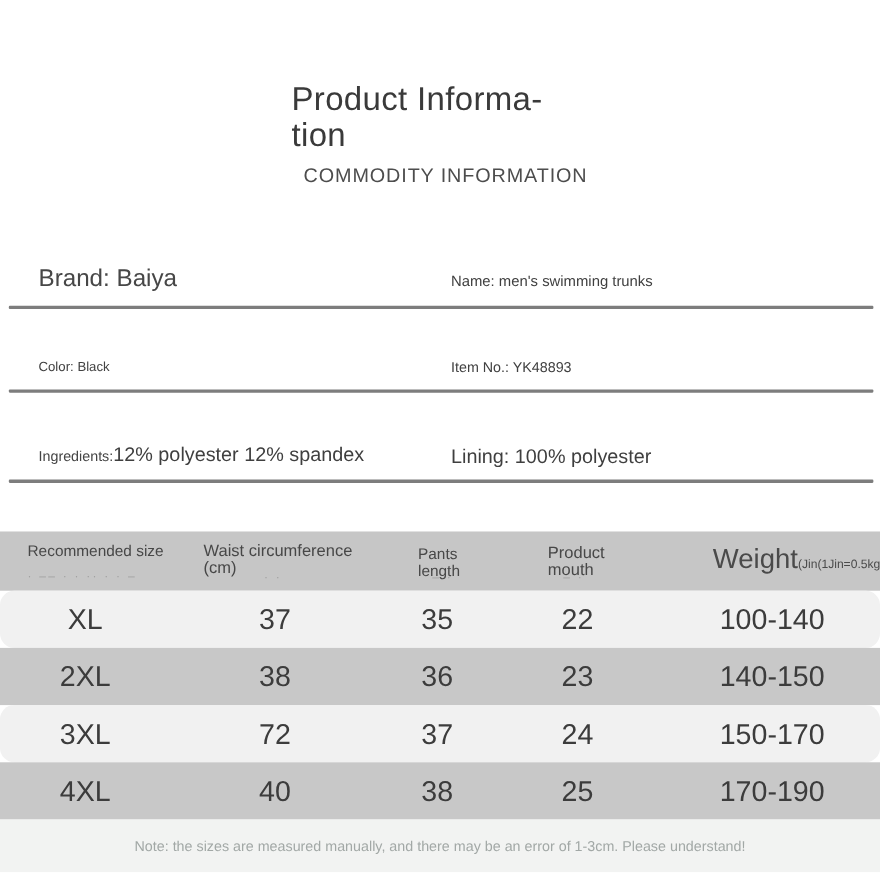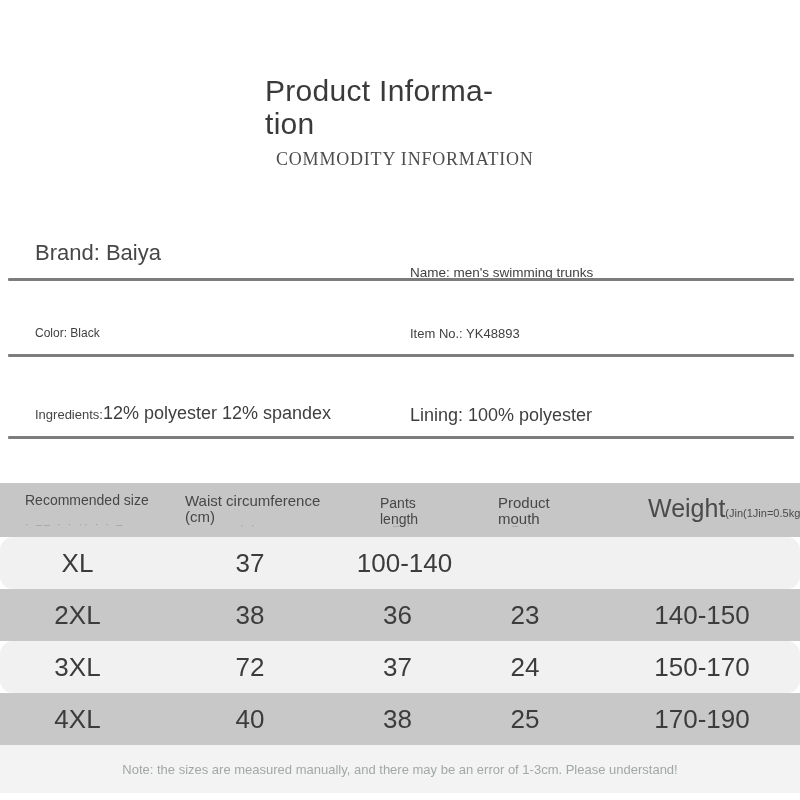--- a/index.html
+++ b/index.html
@@ -8,27 +8,27 @@
     font-family:"Liberation Sans", sans-serif;color:#3d3d3d;overflow:hidden;
   }
   
   .title{
     position:absolute;left:265px;top:74px;
     font-size:30px;line-height:33px;color:#3a3a3a;font-weight:400;
     letter-spacing:0.3px;
   }
   .subtitle{
     position:absolute;left:276px;top:149px;
-    font-size:18px;color:#4d4d4d;letter-spacing:0.8px;font-weight:400;font-family:Liberation Serif, serif;
+    font-size:18px;color:#4d4d4d;letter-spacing:0.8px;font-weight:400;
   }
   
   .info-left{position:absolute;left:35px;white-space:nowrap;}
   .info-right{position:absolute;left:410px;white-space:nowrap;}
   .brand{top:240px;font-size:22px;color:#474747;}
-  .name{top:265px;font-size:13.5px;color:#3f3f3f;}
+  .name{top:248px;font-size:13.5px;color:#3f3f3f;}
   .color{top:326px;font-size:12px;color:#414141;}
   .item-no{top:326px;font-size:13px;color:#414141;}
   .ingredients{top:403px;display:flex;align-items:baseline;}
   .ingredients .prefix{font-size:13px;color:#444;}
   .ingredients .value{font-size:18px;color:#3f3f3f;}
   .lining{top:405px;font-size:18px;color:#3f3f3f;}
   .rule{
     position:absolute;left:8px;width:786px;height:2.5px;
     background:#7d7d7d;border-radius:1px;
   }
@@ -118,20 +118,22 @@
         <span class="faint f4">– ·</span>
       </div>
       <div class="hcell hc5">
         <span>Weight</span><span class="unit">(Jin(1Jin=0.5kg</span>
       </div>
     </div>
 
     <div class="t-row t-data light">
       <div class="cell c1">XL</div>
       <div class="cell">37</div>
+      <div class="cell">35</div>
+      <div class="cell">22</div>
       <div class="cell c5">100-140</div>
     </div>
 
     <div class="t-row t-data dark">
       <div class="cell c1">2XL</div>
       <div class="cell">38</div>
       <div class="cell">36</div>
       <div class="cell">23</div>
       <div class="cell c5">140-150</div>
     </div>

